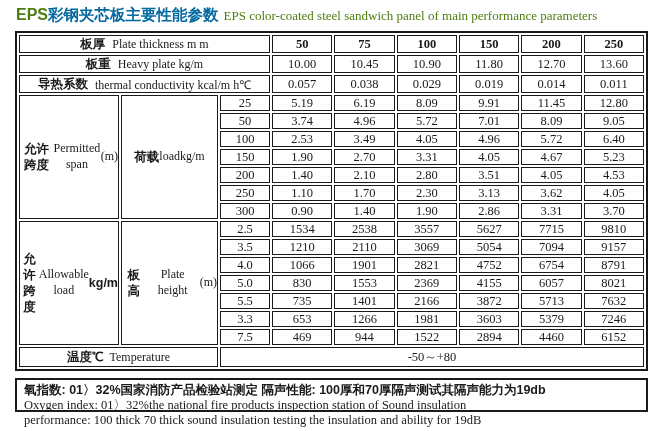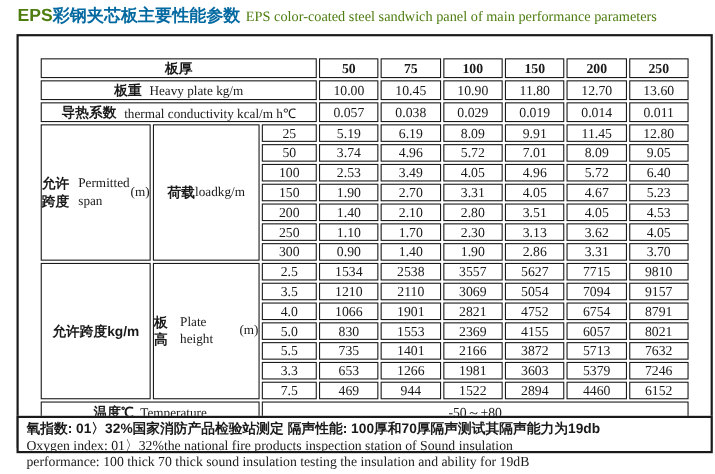--- a/index.html
+++ b/index.html
@@ -8,21 +8,21 @@
   
   .title{position:absolute;left:16px;top:5px;white-space:nowrap;line-height:20px;}
   .title .brand{font-family:"Liberation Sans",sans-serif;font-weight:bold;font-size:16px;color:#4d7c0f;}
   .title .zh{font-family:"Liberation Sans",sans-serif;font-weight:bold;font-size:15.5px;color:#0369a1;}
   .title .en{font-family:Liberation Serif, serif;font-size:13px;color:#4d7c0f;margin-left:5px;}
   
   .spec-table{position:absolute;left:15px;top:31px;width:633px;box-sizing:border-box;
       display:grid;
       grid-template-columns:100px 97px 50px repeat(6,1fr);
       grid-template-rows:repeat(3,18px) repeat(14,16px) 20px;
-      gap:2px;padding:20px;border:2px solid #1a1a1a;background:#ffffff;}
+      gap:2px;padding:2px;border:2px solid #1a1a1a;background:#ffffff;text-align:center;}
   .contents{display:contents;}
   .cell{background:#fff;border:1.5px solid #1a1a1a;box-sizing:border-box;
         display:flex;align-items:center;justify-content:center;overflow:hidden;}
   .zh{font-family:"Liberation Sans",sans-serif;font-weight:bold;font-size:12.5px;}
   .en{font-family:"Liberation Serif",serif;font-size:12px;}
   .num{font-family:"Liberation Serif",serif;font-size:12.5px;}
   .hnum{font-weight:bold;}
   .hlab{grid-column:1/4;gap:7px;}
   .seclab{flex-direction:row;line-height:1.3;}
   .span7{grid-row:span 7;}
@@ -42,20 +42,21 @@
 <div class="sheet">
 
   <div class="title">
     <span class="brand">EPS</span><span class="zh">彩钢夹芯板主要性能参数</span><span class="en">EPS color-coated steel sandwich panel of main performance parameters</span>
   </div>
 
   <div class="spec-table">
 
     <div class="cell hlab">
       <span class="zh">板厚</span>
+      <span class="en">Plate thickness m m</span>
     </div>
     <div class="contents">
       
     <div class="cell num hnum">50</div><div class="cell num hnum">75</div><div class="cell num hnum">100</div><div class="cell num hnum">150</div><div class="cell num hnum">200</div><div class="cell num hnum">250</div></div>
 
     <div class="cell hlab">
       <span class="zh">板重</span>
       <span class="en">Heavy plate  kg/m</span>
     </div>
     <div class="contents">
@@ -135,20 +136,21 @@
         <div class="cell num">0.90</div>
         <div class="cell num">1.40</div>
         <div class="cell num">1.90</div>
         <div class="cell num">2.86</div>
         <div class="cell num">3.31</div>
         <div class="cell num">3.70</div>
       </div>
 
     <div class="cell seclab span7">
       <span class="zh">允许跨度</span>
+      <span class="en">Allowable load</span>
       <span class="zh">kg/m</span>
     </div>
     <div class="cell seclab span7">
       <span class="zh">板高</span>
       <span class="en">Plate height</span>
       <span class="en">(m)</span>
     </div>
     <div class="contents">
       
     

